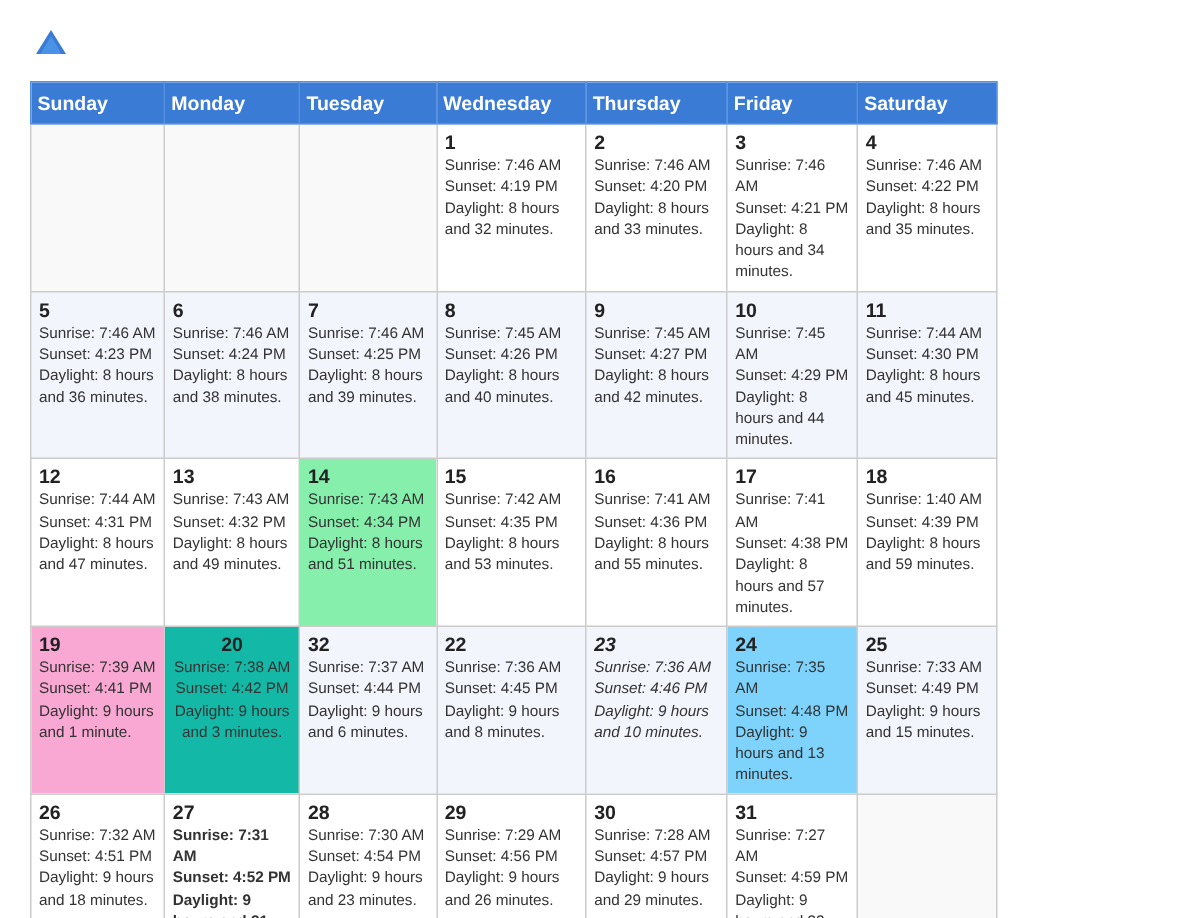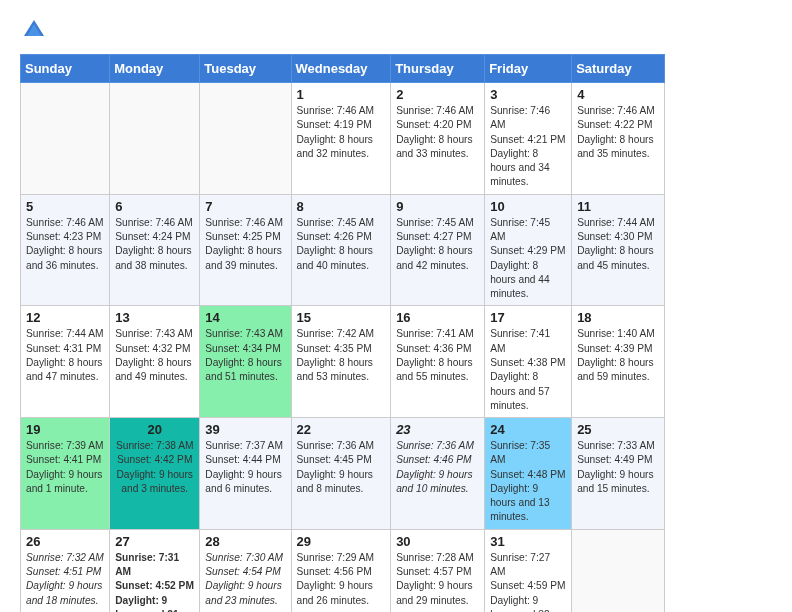--- a/index.html
+++ b/index.html
@@ -240,34 +240,34 @@
 Daylight: 8 hours and 57 minutes.</div>
           </td>
           <td style="background: rgb(255, 255, 255);">
             <div class="day-number">18</div>
             <div class="day-info" style="white-space: pre-line;">Sunrise: 1:40 AM
 Sunset: 4:39 PM
 Daylight: 8 hours and 59 minutes.</div>
           </td>
         </tr>
         <tr>
-          <td style="background: #86efac;">
+          <td style="background: #f9a8d4;">
             <div class="day-number">19</div>
             <div class="day-info" style="white-space: pre-line;">Sunrise: 7:39 AM
 Sunset: 4:41 PM
 Daylight: 9 hours and 1 minute.</div>
           </td>
           <td style="background: #14b8a6; text-align: center;">
             <div class="day-number">20</div>
             <div class="day-info" style="white-space: pre-line;">Sunrise: 7:38 AM
 Sunset: 4:42 PM
 Daylight: 9 hours and 3 minutes.</div>
           </td>
           <td style="background: rgb(242, 245, 252);">
-            <div class="day-number">39</div>
+            <div class="day-number">32</div>
             <div class="day-info" style="white-space: pre-line;">Sunrise: 7:37 AM
 Sunset: 4:44 PM
 Daylight: 9 hours and 6 minutes.</div>
           </td>
           <td style="background: rgb(242, 245, 252);">
             <div class="day-number">22</div>
             <div class="day-info" style="white-space: pre-line;">Sunrise: 7:36 AM
 Sunset: 4:45 PM
 Daylight: 9 hours and 8 minutes.</div>
           </td>
@@ -286,33 +286,33 @@
           <td style="background: rgb(242, 245, 252);">
             <div class="day-number">25</div>
             <div class="day-info" style="white-space: pre-line;">Sunrise: 7:33 AM
 Sunset: 4:49 PM
 Daylight: 9 hours and 15 minutes.</div>
           </td>
         </tr>
         <tr>
           <td style="background: rgb(255, 255, 255);">
             <div class="day-number">26</div>
-            <div class="day-info" style="white-space: pre-line; font-style: italic;">Sunrise: 7:32 AM
+            <div class="day-info" style="white-space: pre-line;">Sunrise: 7:32 AM
 Sunset: 4:51 PM
 Daylight: 9 hours and 18 minutes.</div>
           </td>
           <td style="background: rgb(255, 255, 255);">
             <div class="day-number">27</div>
             <div class="day-info" style="white-space: pre-line; font-weight: bold;">Sunrise: 7:31 AM
 Sunset: 4:52 PM
 Daylight: 9 hours and 21 minutes.</div>
           </td>
           <td style="background: rgb(255, 255, 255);">
             <div class="day-number">28</div>
-            <div class="day-info" style="white-space: pre-line; font-style: italic;">Sunrise: 7:30 AM
+            <div class="day-info" style="white-space: pre-line;">Sunrise: 7:30 AM
 Sunset: 4:54 PM
 Daylight: 9 hours and 23 minutes.</div>
           </td>
           <td style="background: rgb(255, 255, 255);">
             <div class="day-number">29</div>
             <div class="day-info" style="white-space: pre-line;">Sunrise: 7:29 AM
 Sunset: 4:56 PM
 Daylight: 9 hours and 26 minutes.</div>
           </td>
           <td style="background: rgb(255, 255, 255);">

